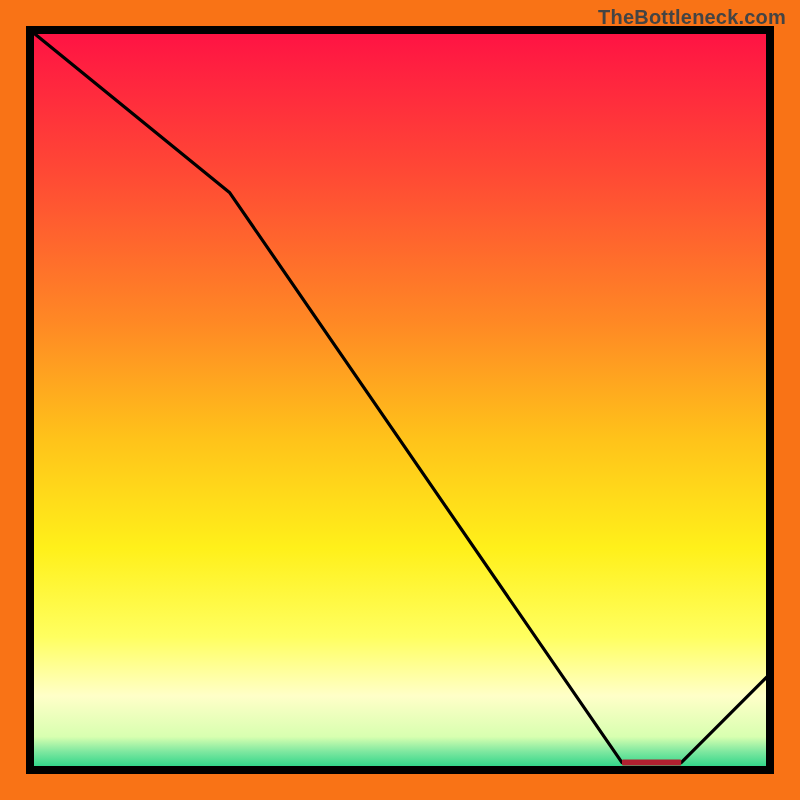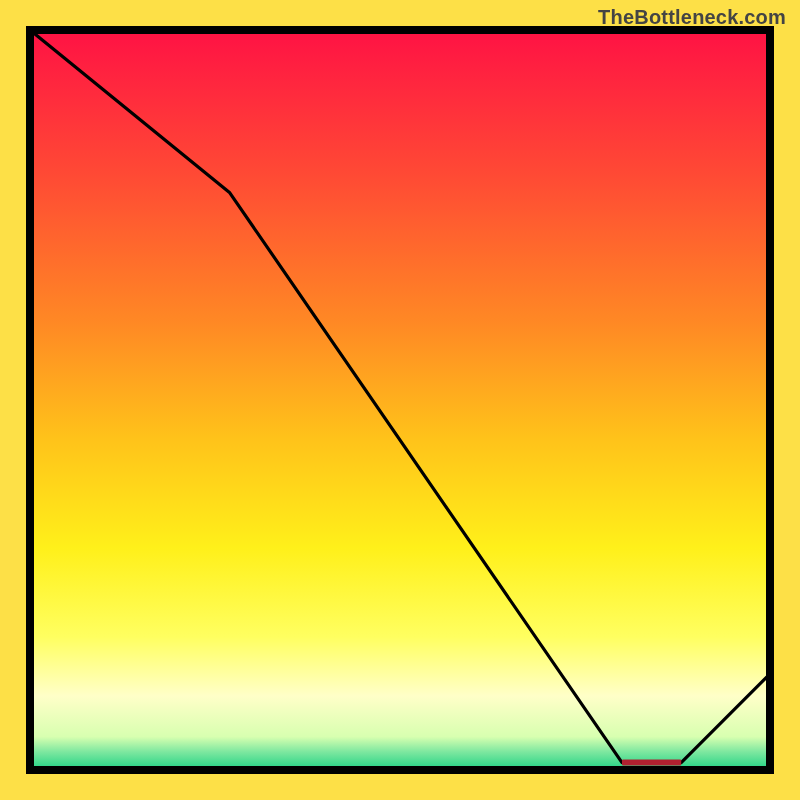--- a/index.html
+++ b/index.html
@@ -8,21 +8,21 @@
     width: 800px;
     height: 800px;
     background: #000;
     overflow: hidden;
     font-family: Arial, Helvetica, sans-serif;
   }
   .stage {
     position: relative;
     width: 800px;
     height: 800px;
-    background: #fde047;
+    background: #f97316;
     text-align: center;
   }
   .watermark {
     position: absolute;
     top: 6px;
     right: 14px;
     color: #444;
     font-size: 20px;
     font-weight: 600;
     letter-spacing: 0.2px;

